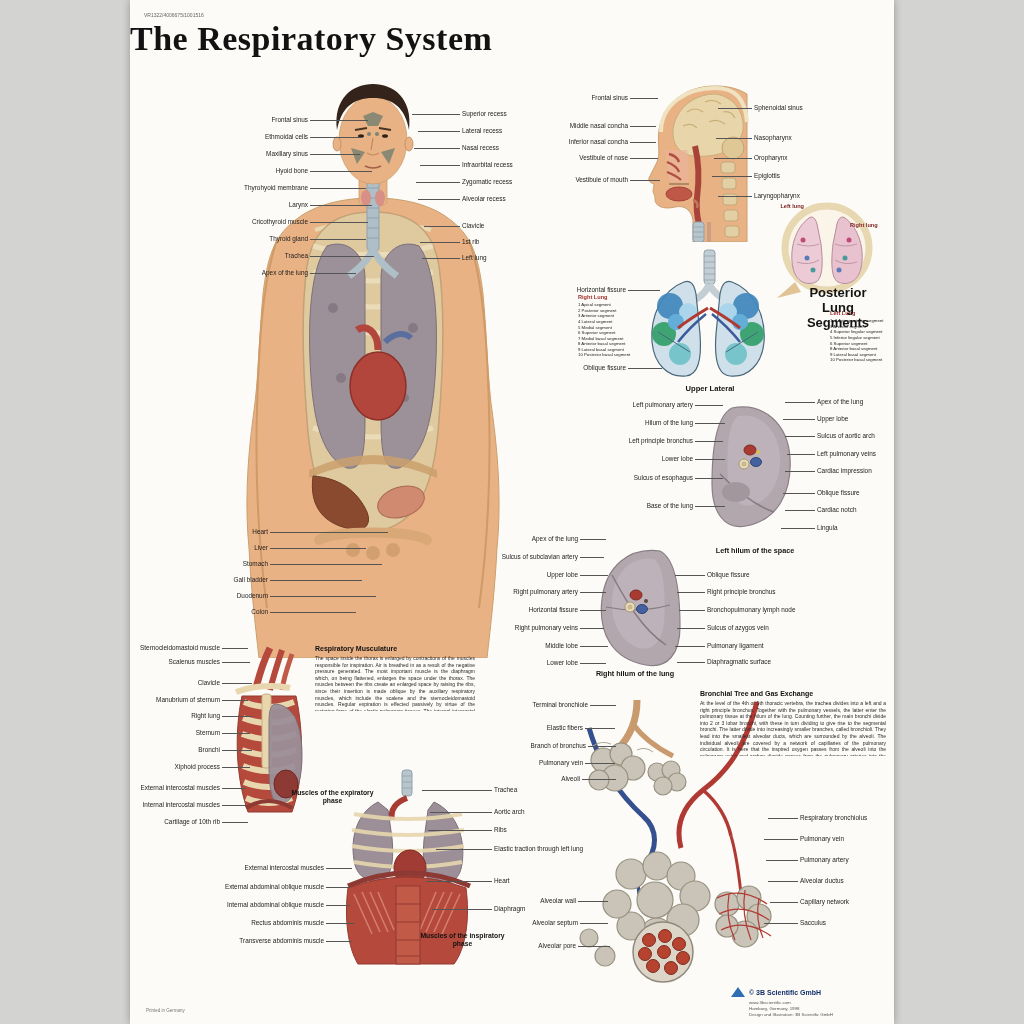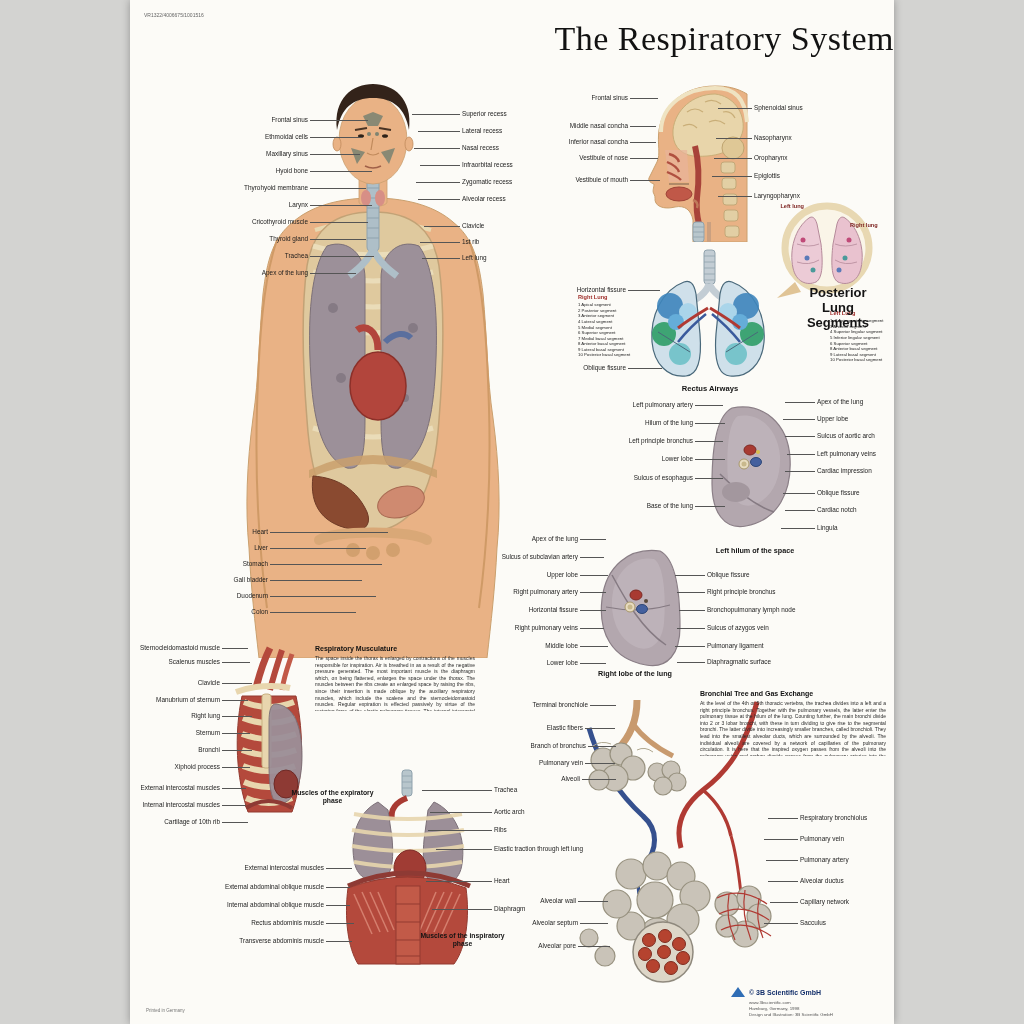--- a/index.html
+++ b/index.html
@@ -1,18 +1,18 @@
 <!DOCTYPE html>
 <html><head>
 <meta charset="utf-8">
 <style>
   *{box-sizing:border-box;margin:0;padding:0}
   html,body{width:1024px;height:1024px;background:#d3d3d1;font-family:"Liberation Sans",sans-serif;position:relative;overflow:hidden}
   .poster{position:absolute;left:130px;top:0;width:764px;height:1024px;background:#fcfbf7;box-shadow:0 0 8px rgba(0,0,0,.3);overflow:hidden}
-  .title{position:absolute;top:20px;left:0;width:100%;text-align:right;font-family:"Liberation Serif",serif;font-weight:normal;font-size:34px;color:#121212;letter-spacing:.5px}
+  .title{position:absolute;top:20px;left:0;width:100%;text-align:left;font-family:"Liberation Serif",serif;font-weight:bold;font-size:34px;color:#121212;letter-spacing:.5px}
   .catalog{position:absolute;left:14px;top:12px;font-size:5px;color:#666}
   .printed{position:absolute;left:16px;top:1008px;font-size:4.5px;color:#777}
   .layer{position:absolute;inset:0;pointer-events:none}
   .lbl{position:absolute;display:flex;align-items:center;font-size:6.4px;line-height:1.05;color:#1c1c1c;white-space:nowrap}
   .lbl .t{flex:1}
   .lbl.left .t{text-align:right;padding-right:2px}
   .lbl.right .t{text-align:left;padding-left:2px}
   .lbl .ln{height:1px;background:#555;flex:none}
   .cap{position:absolute;font-weight:bold;color:#141414;text-align:center;font-size:7.2px;line-height:1.15}
   .head{position:absolute;font-weight:bold;font-size:7px;color:#111}
@@ -762,21 +762,21 @@
       <div class="lbl right" style="left: 640px; width: 198px; top: 899px;">
         <span class="ln" style="width: 28px;"></span>
         <span class="t">Capillary network</span>
       </div>
       <div class="lbl right" style="left: 634px; width: 204px; top: 920px;">
         <span class="ln" style="width: 34px;"></span>
         <span class="t">Sacculus</span>
       </div>
     </div>
 
-  <div class="cap" style="left:500px;top:385px;width:160px;font-size:7.6px">Rectus Airways</div>
+  <div class="cap" style="left:500px;top:385px;width:160px;font-size:7.6px">Upper Lateral</div>
 
   <div class="tinykey" style="left:448px;top:294px;width:62px">
     <div class="kt">Right Lung</div>
     <div>
         <div>1 Apical segment</div>
         <div>2 Posterior segment</div>
         <div>3 Anterior segment</div>
         <div>4 Lateral segment</div>
         <div>5 Medial segment</div>
         <div>6 Superior segment</div>
@@ -798,21 +798,21 @@
         <div>9 Lateral basal segment</div>
         <div>10 Posterior basal segment</div>
       </div>
   </div>
 
   <div class="redlbl" style="left:634px;top:203px;width:40px;text-align:right">Left lung</div>
   <div class="redlbl" style="left:720px;top:222px;width:42px">Right lung</div>
   <div class="cap" style="left:668px;top:286px;width:80px;font-size:13px">Posterior Lung Segments</div>
 
   <div class="cap" style="left:560px;top:547px;width:130px">Left hilum of the space</div>
-  <div class="cap" style="left:440px;top:670px;width:130px">Right lobe of the lung</div>
+  <div class="cap" style="left:440px;top:670px;width:130px">Right hilum of the lung</div>
 
   <div class="head" style="left:185px;top:645px">Respiratory Musculature</div>
   <div class="para" style="left:185px;top:655px;width:160px;height:56px">The space inside the thorax is enlarged by contractions of the muscles responsible for inspiration. Air is breathed in as a result of the negative pressure generated. The most important muscle is the diaphragm which, on being flattened, enlarges the space under the thorax. The muscles between the ribs create an enlarged space by raising the ribs, since their insertion is made oblique by the auxiliary respiratory muscles, which include the scalene and the sternocleidomastoid muscles. Regular expiration is effected passively by virtue of the restoring force of the elastic pulmonary tissues. The internal intercostal muscles as well as the abdominal muscles facilitate intensified expiration.</div>
   <div class="cap" style="left:155px;top:789px;width:95px;font-size:6.8px">Muscles of the expiratory phase</div>
   <div class="cap" style="left:285px;top:932px;width:95px;font-size:6.8px">Muscles of the inspiratory phase</div>
 
   <div class="head" style="left:570px;top:690px">Bronchial Tree and Gas Exchange</div>
   <div class="para" style="left:570px;top:700px;width:186px;height:56px">At the level of the 4th or 5th thoracic vertebra, the trachea divides into a left and a right principle bronchus. Together with the pulmonary vessels, the latter enter the pulmonary tissue at the hilum of the lung. Counting further, the main bronchi divide into 2 or 3 lobar bronchi, with these in turn dividing to give rise to the segmental bronchi. The latter divide into increasingly smaller branches, called bronchioli. They lead into the smallest alveolar ducts, which are surrounded by the alveoli. The individual alveoli are covered by a network of capillaries of the pulmonary circulation. It is here that the inspired oxygen passes from the alveoli into the pulmonary veins and carbon dioxide passes from the pulmonary arteries into the alveoli for expiration.</div>
 
   <div class="footer">

